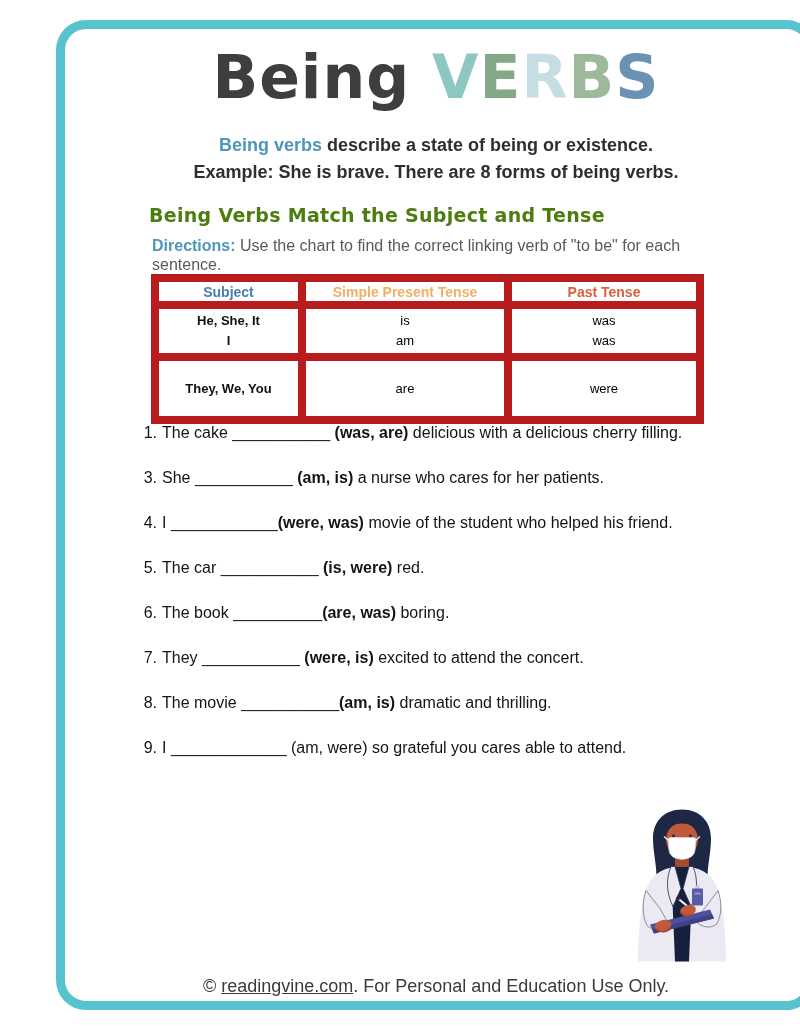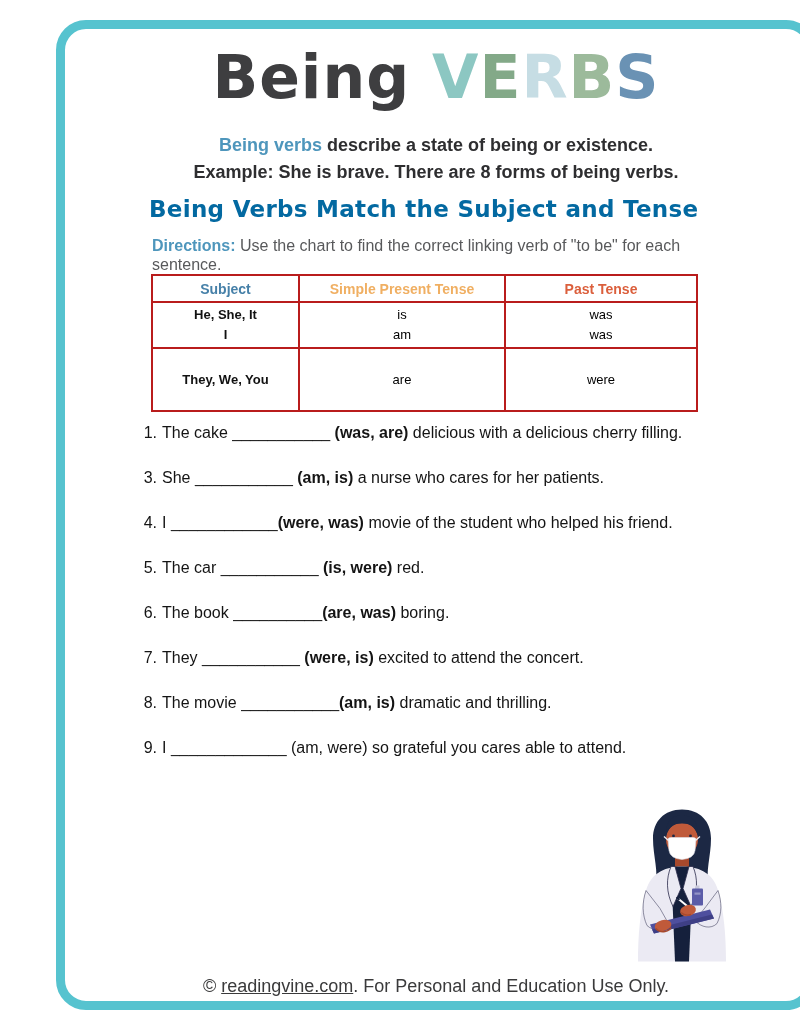--- a/index.html
+++ b/index.html
@@ -21,35 +21,35 @@
   .title .w1 { color:#3E3E40; }
   .title .letter { display:inline-block; }
   
   .intro {
     position:absolute; left:0; top:132px; width:800px; text-align:center;
     font-size:18px; font-weight:700; color:#2E2E30; line-height:1.5;
   }
   .intro .hl { color:#4E96BC; }
   
   .heading {
-    position:absolute; left:113px; top:196px; width:620px;
-    font-family:"DejaVu Sans", sans-serif; font-weight:700; font-size:23px;
-    color:#0369a1; letter-spacing:0.3px;
+    position:absolute; left:113px; top:204px; width:620px;
+    font-family:"DejaVu Sans", sans-serif; font-weight:700; font-size:19px;
+    color:#4d7c0f; letter-spacing:0.3px;
   }
   .directions {
     position:absolute; left:116px; top:236px; width:586px;
     font-size:16px; color:#58595B; line-height:1.2;
   }
   .directions .dlabel { color:#4E96BC; font-weight:700; }
   
   .vtable {
     position:absolute; left:115px; top:274px; width:545px;
     border-collapse:collapse; table-layout:fixed;
   }
-  .vtable td, .vtable th { border:2px solid #b91c1c; text-align:center; vertical-align:middle; }
+  .vtable td, .vtable th { border:8px solid #b91c1c; text-align:center; vertical-align:middle; }
   .vtable th { height:27px; font-size:14px; font-weight:700; }
   .vtable .c1 { width:147px; }
   .vtable .c2 { width:206px;border-radius:8px; }
   .vtable .c3 { width:192px; }
   .vtable .r1 td { height:44px; font-size:13px; padding:2px 0; }
   .vtable .r2 td { height:63px; font-size:13px; }
   .vtable .subj { font-weight:700; color:#111; }
   .vtable .cell-line { line-height:20px; }
   
   .sentences { position:absolute; left:94px; top:424px; width:640px; }

